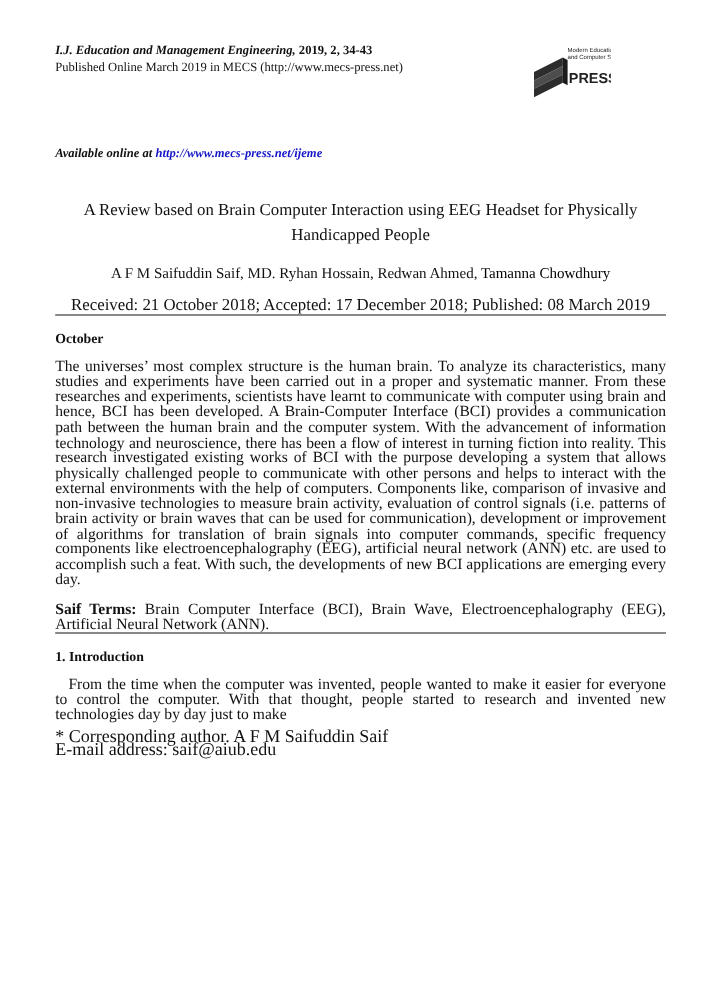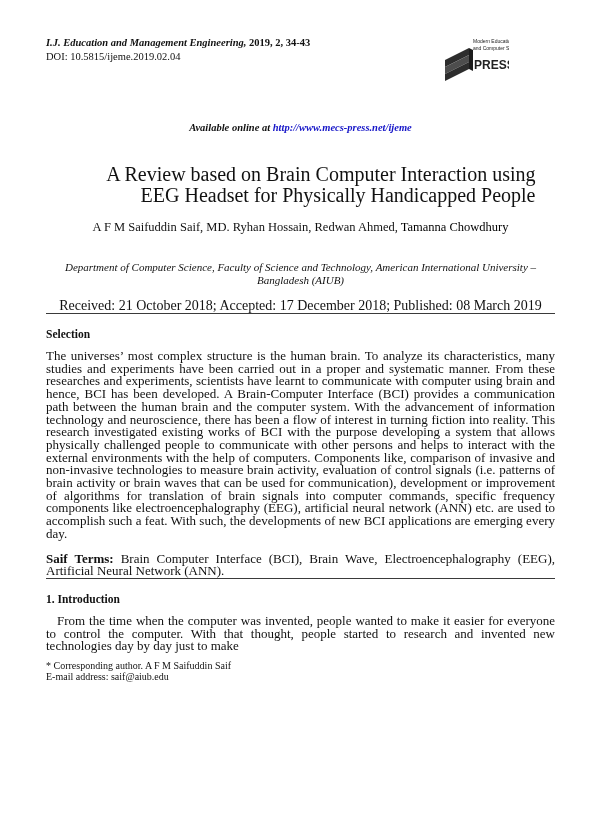--- a/index.html
+++ b/index.html
@@ -12,48 +12,48 @@
     color: #111111;
     font-family: "Liberation Serif", serif;
     overflow: hidden;
     padding: 36px 46px 0 46px;
   }
   .head { display: flex; justify-content: space-between; align-items: flex-start; }
   .head-left { font-size: 10.5px; line-height: 14px; }
   .jname { font-weight: bold; font-style: italic; }
   .jissue { font-weight: bold; }
   .logo { margin-right: 46px; margin-top: -2px; }
-  .available { text-align: center; margin-top: 31px; font-size: 10.5px; font-weight: bold; font-style: italic; line-height: 14px; }
+  .available { text-align: left; margin-top: 31px; font-size: 10.5px; font-weight: bold; font-style: italic; line-height: 14px; }
   a.link { color: #1515c8; text-decoration: none; cursor: pointer; }
-  .title { font-size: 20px; font-weight: normal; text-align: right; max-width: 470px; margin: 29px auto 0 auto; line-height: 21px; }
+  .title { font-size: 14px; font-weight: normal; text-align: center; max-width: 470px; margin: 29px auto 0 auto; line-height: 21px; }
   .authors { text-align: center; font-size: 12.5px; margin-top: 14px; line-height: 15px; }
   .muted { color: #000000; }
   .affil { text-align: center; font-style: italic; font-size: 11px; line-height: 13px; margin-top: 26px; }
   .dates { text-align: center; font-size: 14px; margin-top: 12px; line-height: 14px; }
   hr.rule { border: none; border-top: 1px solid #3a3a3a; margin: 0; height: 0; }
   .hr1 { margin-top: 28px; }
   .hr2 { margin-top: 19px; }
   .sechead { font-size: 11.5px; font-weight: bold; margin: 13px 0 0 0; line-height: 14px; }
   p.body { font-size: 13px; line-height: 12.7px; text-align: justify; margin: 9px 0 0 0; }
   p.spaced { margin-top: 12px; }
   .copyright { font-style: italic; }
   .indent { text-indent: 11px; }
-  .footnote { font-size: 10px; line-height: 11px; margin-top: 7px; }
+  .footnote { font-size: 15px; line-height: 11px; margin-top: 7px; }
 </style>
 </head>
 <body>
 
 <div class="page">
 
   <div class="head">
     <div class="head-left">
       <div>
         <span class="jname">I.J. Education and Management Engineering,</span><span class="jissue"> 2019, 2, 34-43</span>
       </div>
-      <div>DOI: 10.5815/ijeme.2019.02.04</div>
+      <div>Published Online March 2019 in MECS (http://www.mecs-press.net)</div>
     </div>
     <div class="logo">
       <svg width="66" height="52" viewBox="0 0 66 52">
         <g>
           <polygon points="2,26 26,14 26,21 2,33" fill="#2d2d2d"></polygon>
           <polygon points="2,33 26,21 26,28 2,40" fill="#4d4d4d"></polygon>
           <polygon points="2,40 26,28 26,35 2,47" fill="#2d2d2d"></polygon>
           <polygon points="26,14 30,16 30,37 26,35" fill="#1c1c1c"></polygon>
         </g>
         <text x="30" y="9" font-size="5" fill="#222222" font-family="Liberation Sans, sans-serif">Modern Education</text>
@@ -66,27 +66,26 @@
   <div class="available">
     <span>Available online at </span><a class="link" href="#">http://www.mecs-press.net/ijeme</a>
   </div>
 
   <h1 class="title">A Review based on Brain Computer Interaction using EEG Headset for Physically Handicapped People</h1>
 
   <div class="authors">
     <span>A F M Saifuddin Saif, MD. Ryhan Hossain, Redwan Ahmed, </span><span class="muted">Tamanna Chowdhury</span>
   </div>
 
-  <div class="affil">Department of Computer Science, Faculty of Science and Technology, American International University – Bangladesh (AIUB)</div>
 
   <div class="dates">Received: 21 October 2018; Accepted: 17 December 2018; Published: 08 March 2019</div>
 
   <hr class="rule hr1">
 
-  <h2 class="sechead">Selection</h2>
+  <h2 class="sechead">October</h2>
 
   <p class="body">The universes’ most complex structure is the human brain. To analyze its characteristics, many studies and experiments have been carried out in a proper and systematic manner. From these researches and experiments, scientists have learnt to communicate with computer using brain and hence, BCI has been developed. A Brain-Computer Interface (BCI) provides a communication path between the human brain and the computer system. With the advancement of information technology and neuroscience, there has been a flow of interest in turning fiction into reality. This research investigated existing works of BCI with the purpose developing a system that allows physically challenged people to communicate with other persons and helps to interact with the external environments with the help of computers. Components like, comparison of invasive and non-invasive technologies to measure brain activity, evaluation of control signals (i.e. patterns of brain activity or brain waves that can be used for communication), development or improvement of algorithms for translation of brain signals into computer commands, specific frequency components like electroencephalography (EEG), artificial neural network (ANN) etc. are used to accomplish such a feat. With such, the developments of new BCI applications are emerging every day.</p>
 
   <p class="body spaced">
     <span style="font-weight:bold;">Saif Terms:</span><span> Brain Computer Interface (BCI), Brain Wave, Electroencephalography (EEG), Artificial Neural Network (ANN).</span>
   </p>
 
 
   <hr class="rule hr2">
 

